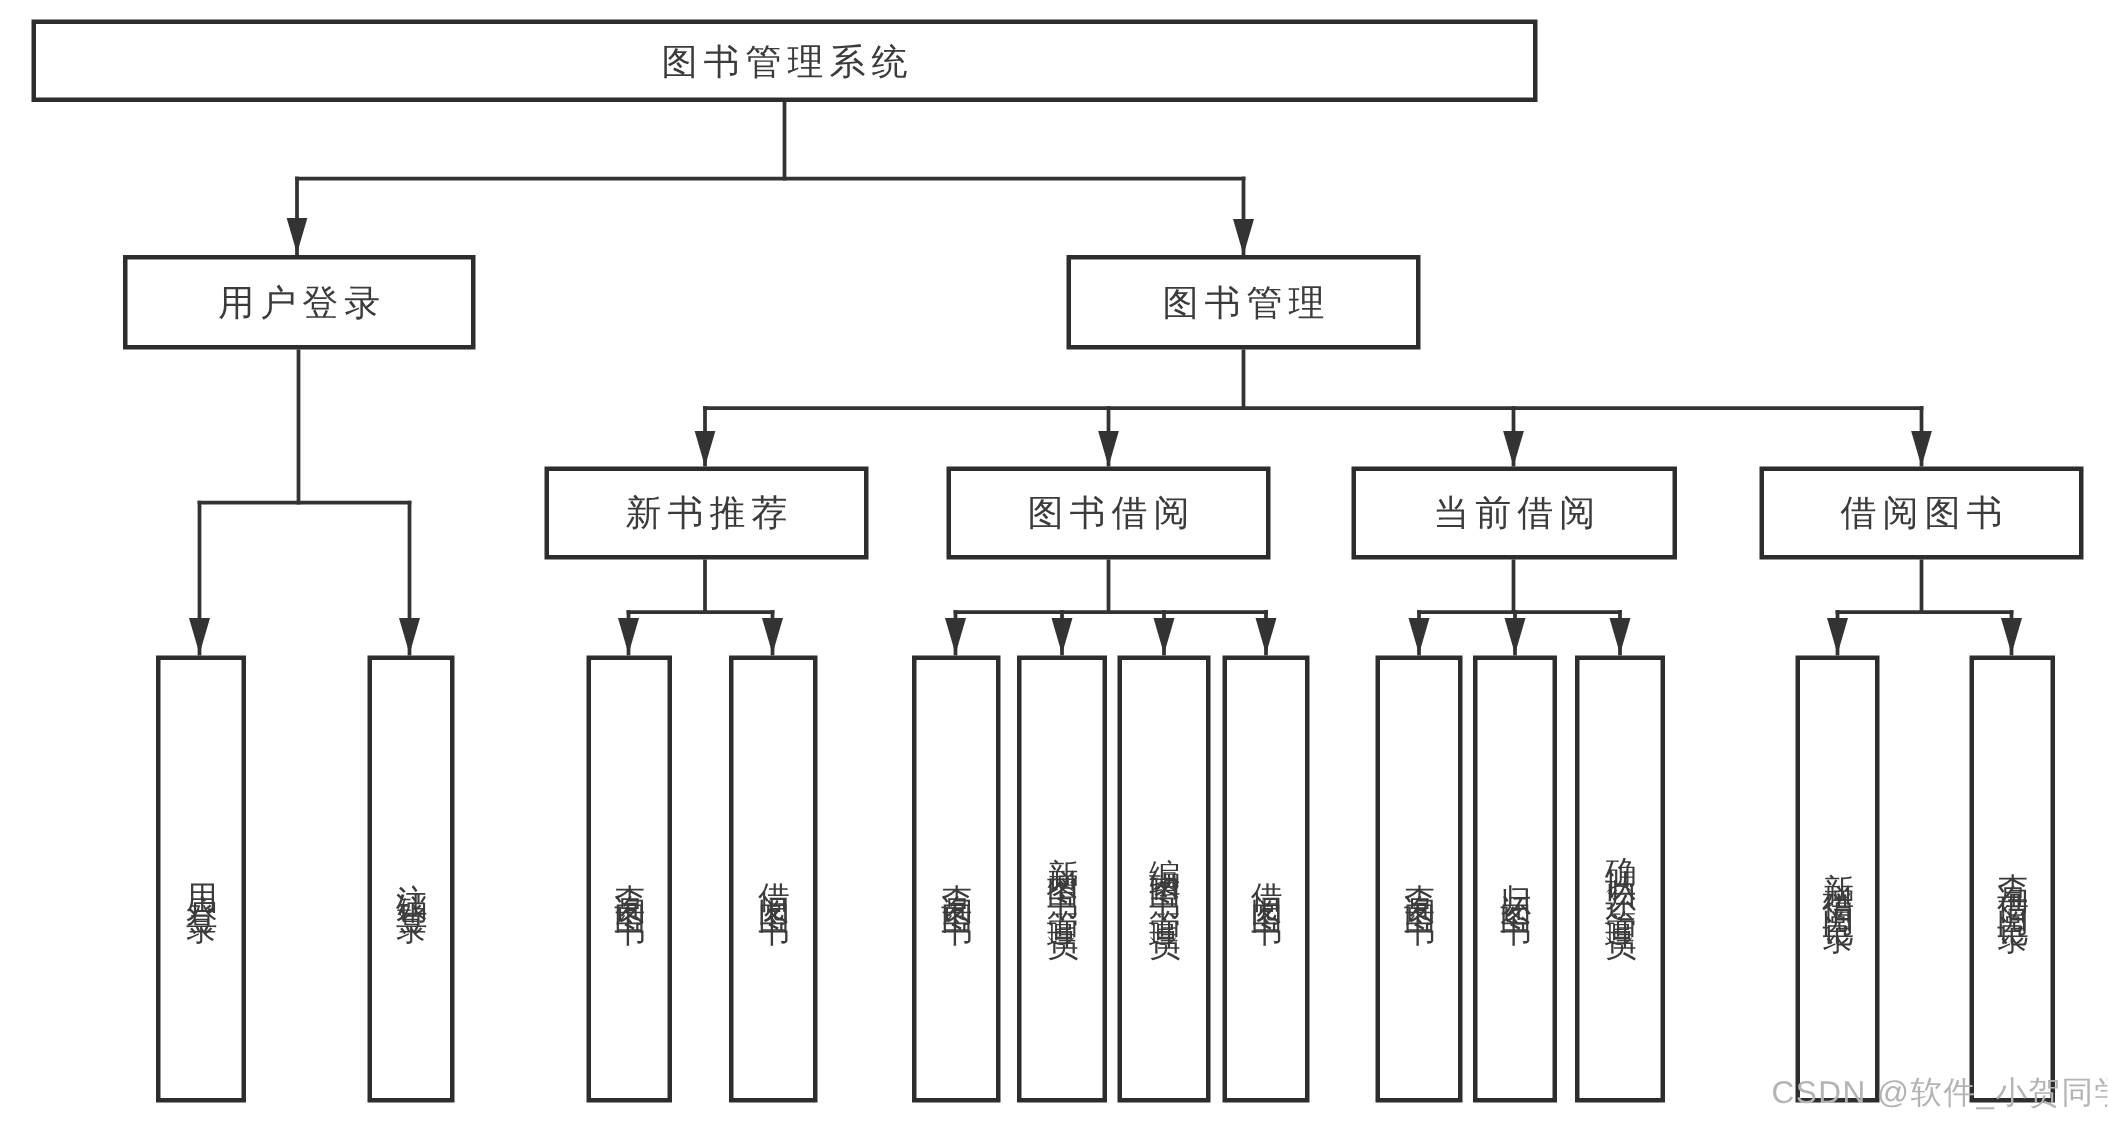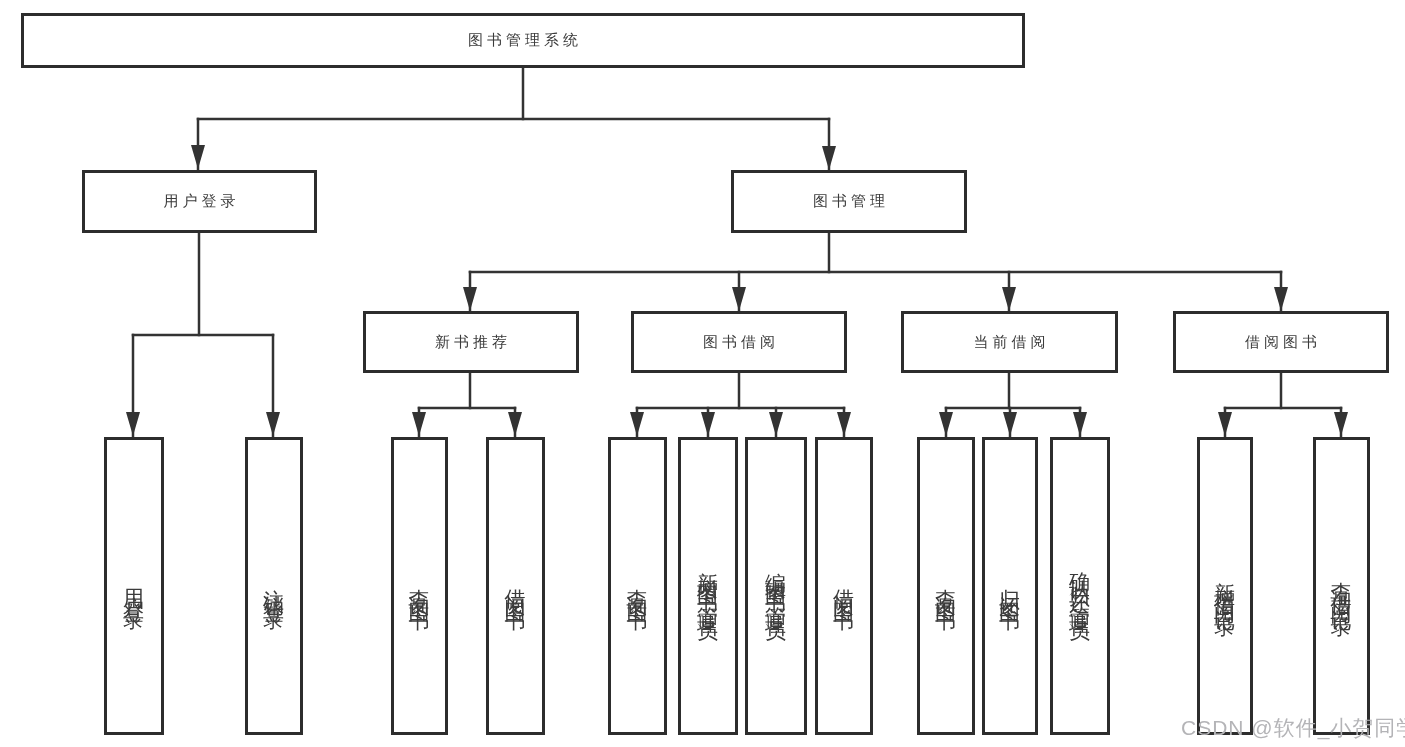--- a/index.html
+++ b/index.html
@@ -28,21 +28,21 @@
   .node {
     position: absolute;
     box-sizing: border-box;
     border: 3px solid var(--box_border, #2d2d2d);
     background: #ffffff;
     display: flex;
     align-items: center;
     justify-content: center;
     z-index: 2;
   }
-  .h-node { font-size: 15px; letter-spacing: 4px; white-space: nowrap; }
+  .h-node { font-size: 24px; letter-spacing: 4px; white-space: nowrap; }
   .h-node .lbl { transform: translateX(2px); }
   .v-node .lbl {
     writing-mode: vertical-rl;
     text-orientation: mixed;
     font-size: 21px;
     letter-spacing: 7px;
     line-height: 1;
     white-space: nowrap;
   }
   .watermark {
@@ -109,21 +109,21 @@
     <line class="cline" x1="1341" y1="408" x2="1341" y2="436" marker-end="url(#arrowhead)"></line>
   </svg>
 
   <div class="node h-node" style="left:21px; top:13px; width:1004px; height:55px;">
     <span class="lbl">图书管理系统</span>
   </div>
 
   <div class="node h-node" style="left:82px; top:170px; width:235px; height:63px;">
     <span class="lbl">用户登录</span>
   </div>
-  <div class="node h-node" style="left:711px; top:170px; width:236px; height:63px;margin-left:20px;">
+  <div class="node h-node" style="left:711px; top:170px; width:236px; height:63px;">
     <span class="lbl">图书管理</span>
   </div>
 
   <div class="node h-node" style="left:363px; top:311px; width:216px; height:62px;">
     <span class="lbl">新书推荐</span>
   </div>
   <div class="node h-node" style="left:631px; top:311px; width:216px; height:62px;">
     <span class="lbl">图书借阅</span>
   </div>
   <div class="node h-node" style="left:901px; top:311px; width:217px; height:62px;">

